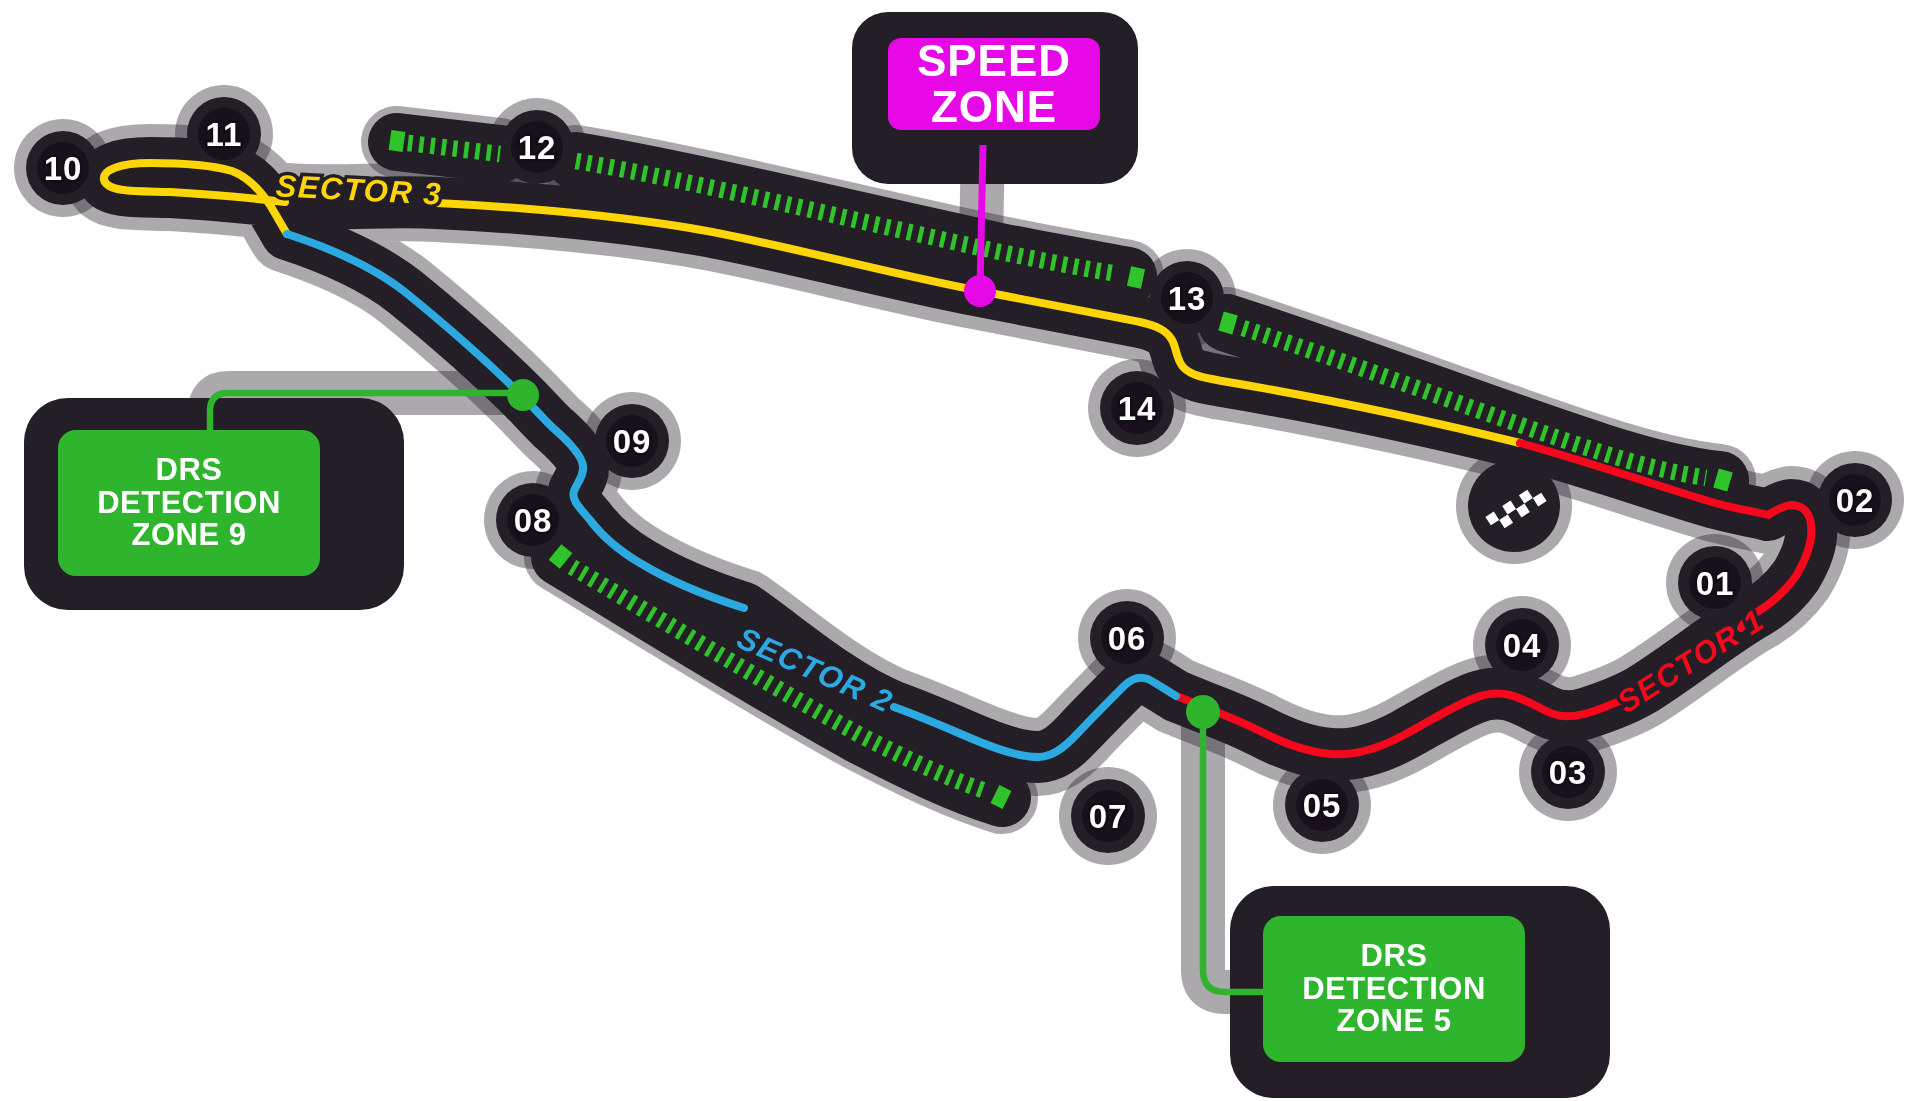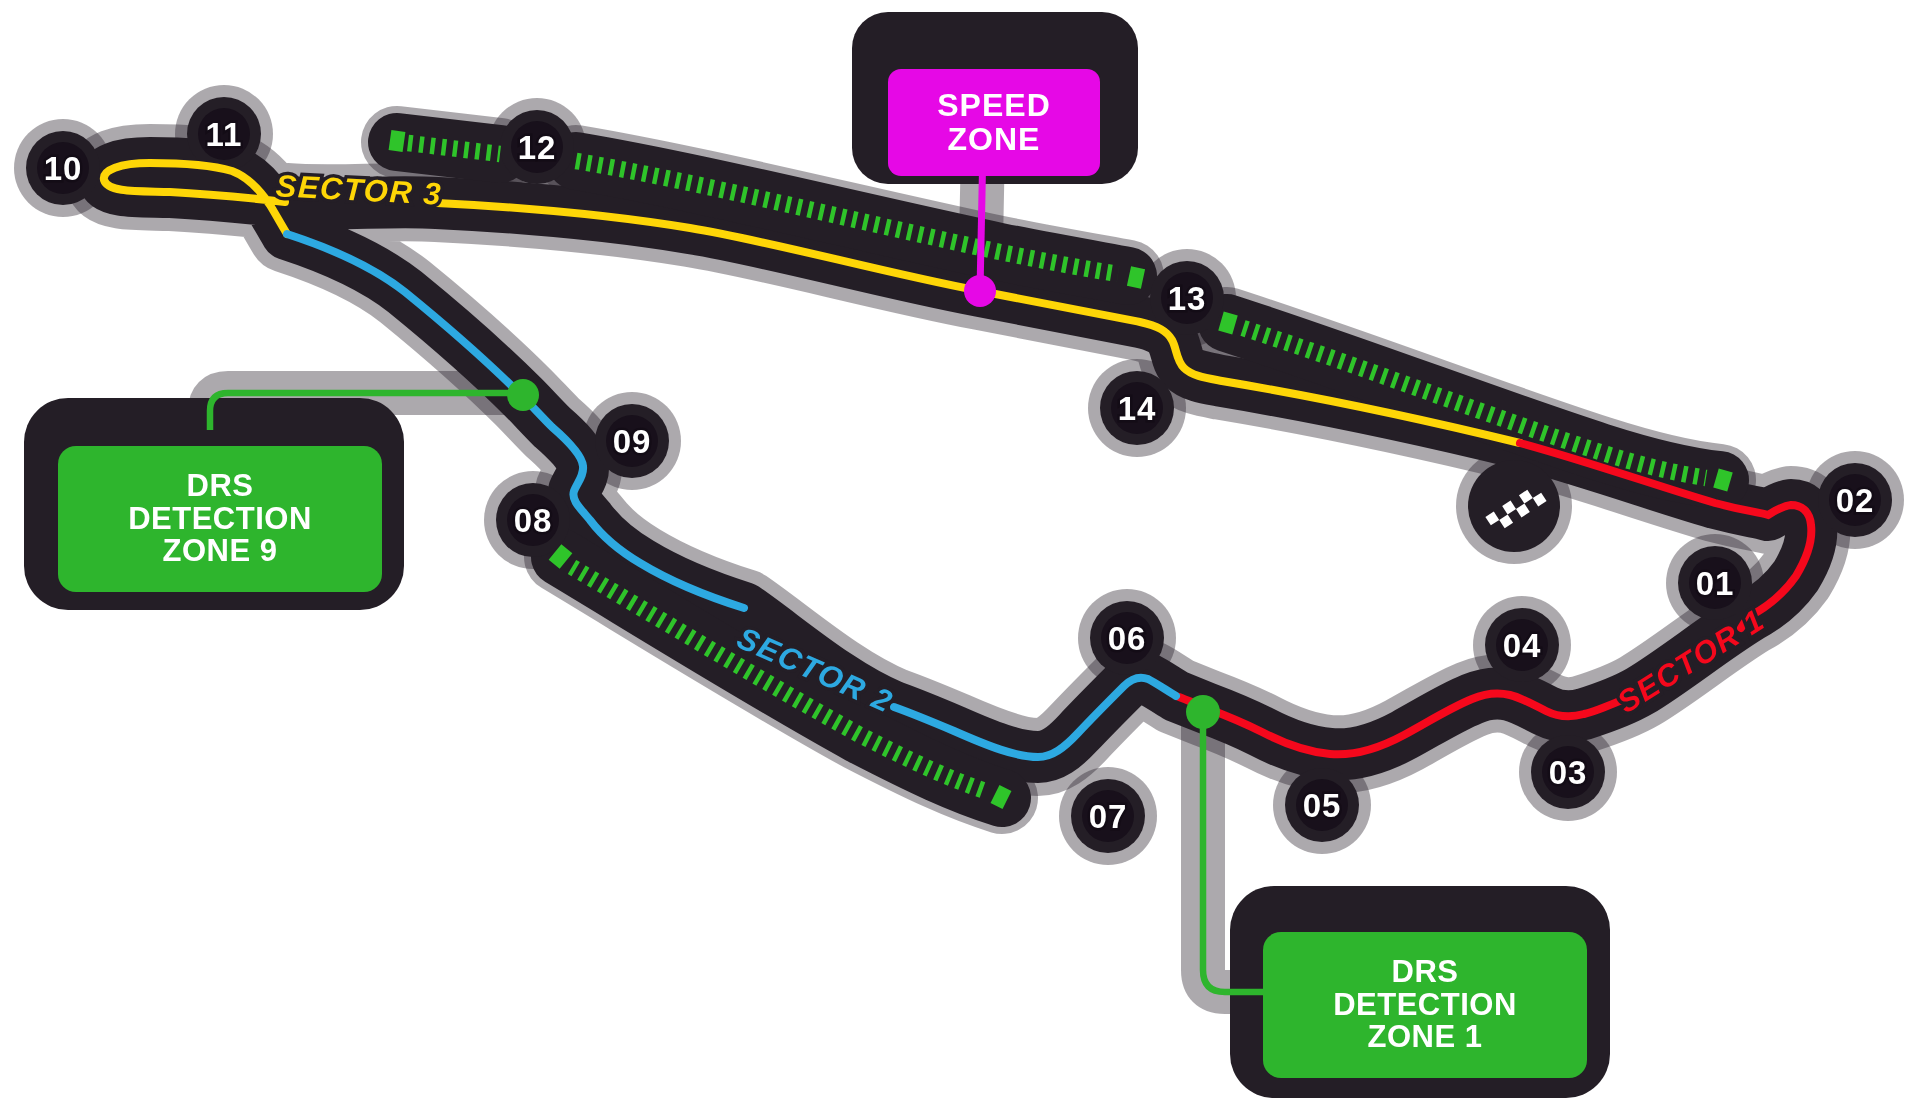--- a/index.html
+++ b/index.html
@@ -35,24 +35,24 @@
             paint-order:stroke;stroke:var(--track);stroke-width:7px;}
   .sector-label.s1{fill:var(--sector1);}
   .sector-label.s2{fill:var(--sector2);}
   .sector-label.s3{fill:var(--sector3);}
   .flag-sq{fill:#ffffff;}
 
   
   .anno{position:absolute;display:flex;flex-direction:column;align-items:center;justify-content:center;
         color:#ffffff;font-weight:700;text-align:center;}
   .anno span{display:block;line-height:1.05;}
-  .speed-trap-box{left:888px;top:38px;width:212px;height:107px;border-radius:13px;
-        background:var(--speed-trap);font-size:32px;letter-spacing:1px;margin-top:31px;}
-  .drs-box{width:324px;height:146px;border-radius:18px;background:var(--drs-green);
-        font-size:31px;letter-spacing:.5px;margin-top:16px;}
+  .speed-trap-box{left:888px;top:38px;width:212px;height:92px;border-radius:13px;
+        background:var(--speed-trap);font-size:44px;letter-spacing:1px;}
+  .drs-box{width:262px;height:146px;border-radius:18px;background:var(--drs-green);
+        font-size:31px;letter-spacing:.5px;}
   .drs-box.zone2{left:58px;top:430px;}
   .drs-box.zone1{left:1263px;top:916px;}
 </style>
 </head>
 <body>
 
 <div class="stage">
 
 <svg width="1920" height="1101" viewBox="0 0 1920 1101">
 
@@ -238,16 +238,16 @@
 
   <div class="anno drs-box zone2">
     <span>DRS</span>
     <span>DETECTION</span>
     <span>ZONE 9</span>
   </div>
 
   <div class="anno drs-box zone1">
     <span>DRS</span>
     <span>DETECTION</span>
-    <span>ZONE 1</span>
+    <span>ZONE 5</span>
   </div>
 
 </div>
 
 </body></html>

